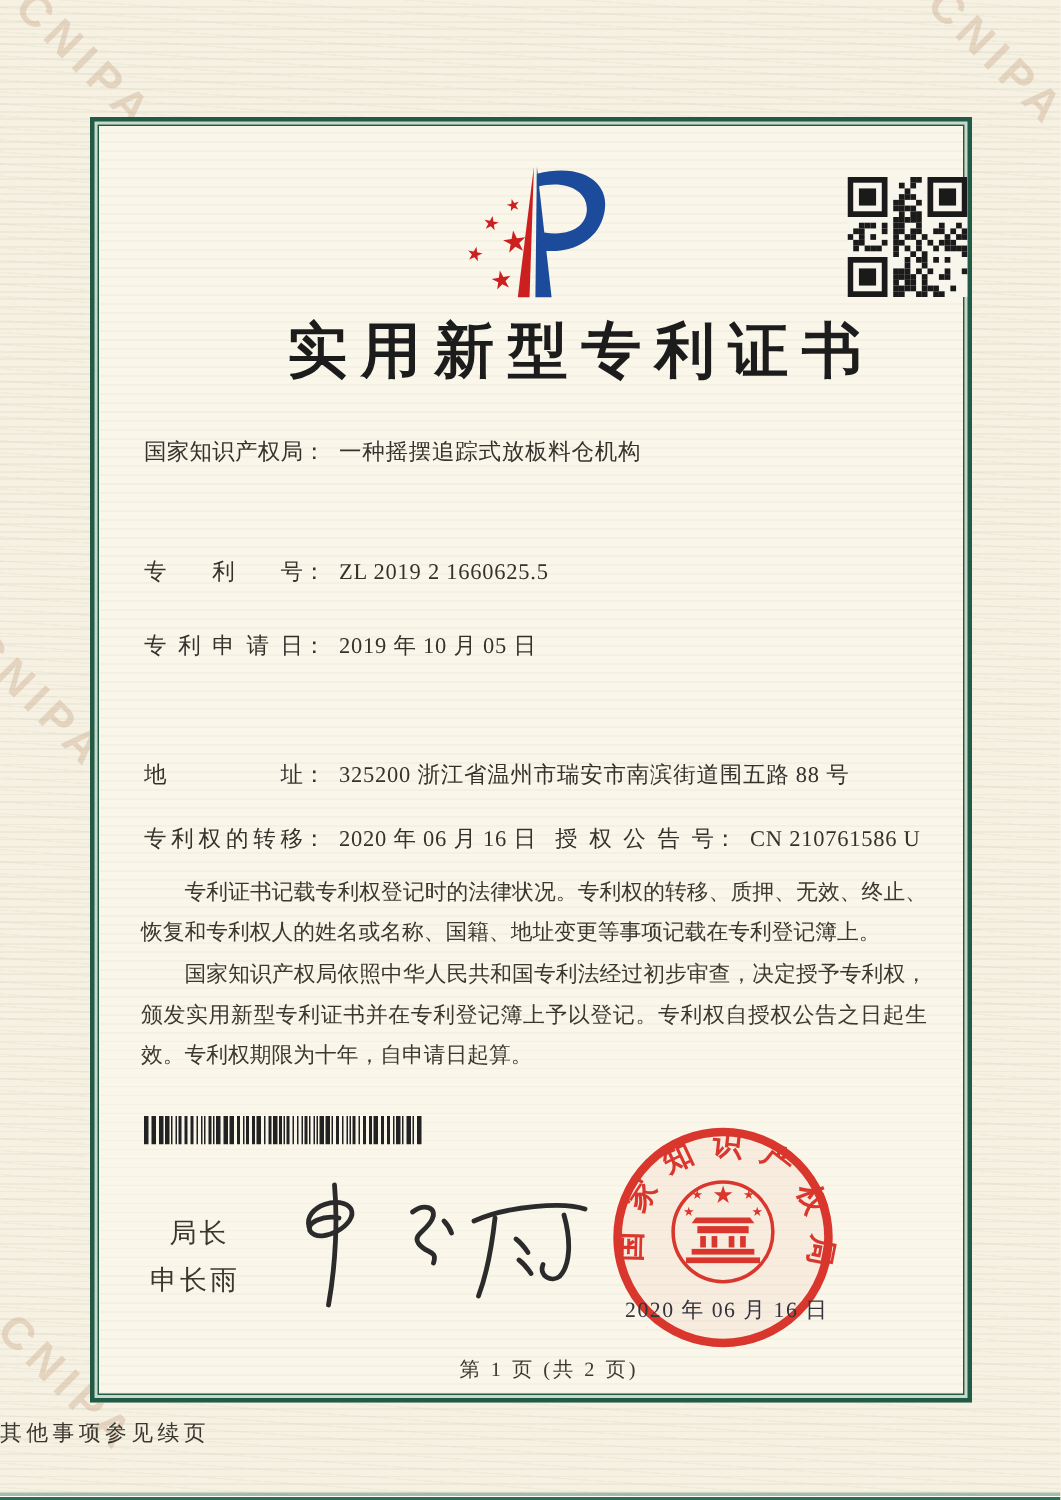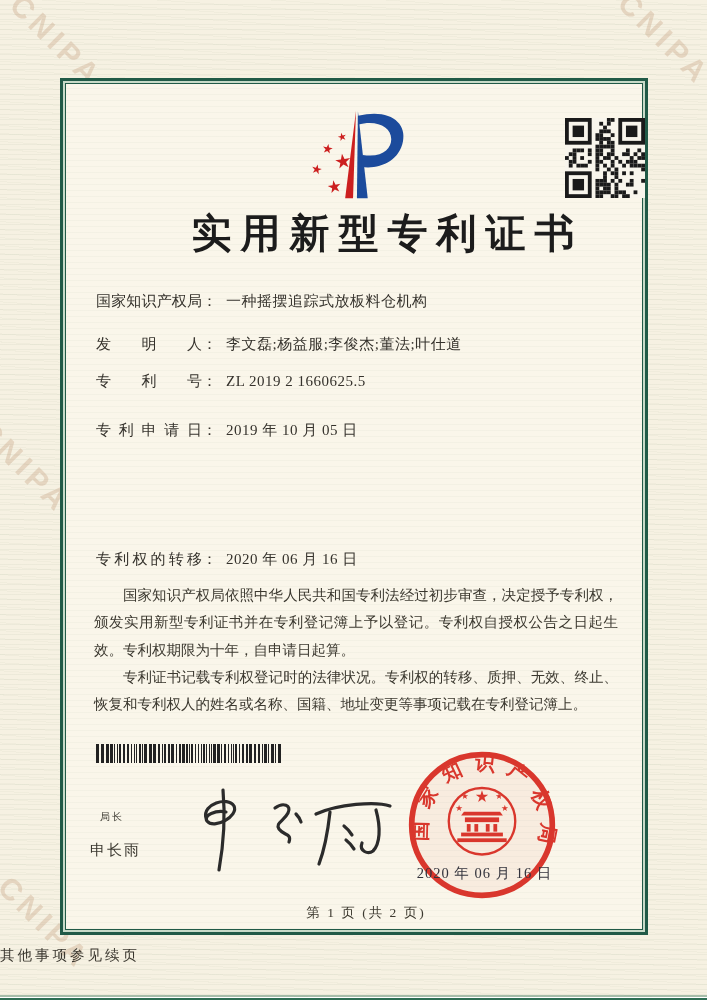--- a/index.html
+++ b/index.html
@@ -52,22 +52,22 @@
   .f-label{display:inline-block;width:106px;text-align:justify;text-align-last:justify;}
   .f-colon{display:inline-block;margin-right:9px;}
   .f-value{letter-spacing:0.5px;text-align:right;}
   .grant-number-group{position:absolute;left:274px;top:0;}
   .paragraphs{
     position:absolute;left:28px;top:498px;width:524px;
     font-size:14.5px;line-height:1.88;color:#3b382f;text-align:justify;
   }
   .paragraphs p{margin:0;text-indent:2em;}
   .barcode{position:absolute;left:30px;top:660px;width:190px;height:19px;}
-  .sig-title{position:absolute;left:34px;top:726px;font-size:10px;color:#3a372f;letter-spacing:2px;}
-  .sig-name{position:absolute;left:24px;top:757px;font-size:15px;color:#3a372f;letter-spacing:2px;}
+  .sig-title{position:absolute;left:47px;top:726px;font-size:18px;color:#3a372f;letter-spacing:2px;}
+  .sig-name{position:absolute;left:34px;top:757px;font-size:18px;color:#3a372f;letter-spacing:2px;}
   .signature{position:absolute;left:112px;top:700px;width:230px;height:92px;}
   .seal{position:absolute;left:340px;top:665px;width:152px;height:152px;opacity:0.92;}
   .seal-date{
     position:absolute;left:336px;top:780px;width:165px;text-align:center;
     font-size:14.5px;color:#33333c;letter-spacing:1px;white-space:nowrap;
   }
   .page-info{position:absolute;left:0;top:820px;width:100%;text-align:center;font-size:13.5px;color:#3c392f;letter-spacing:2px;margin-left:12px;}
   .footer-note{position:absolute;left:0;top:946px;width:100%;text-align:left;font-size:14.5px;color:#3a372f;letter-spacing:3px;}
   .bottom-edge{position:absolute;left:0;bottom:0;width:100%;height:5px;background:linear-gradient(0deg,#2e6e54 0 2px,#ffffff 2px 3px,rgba(46,110,84,0.4) 3px 5px);}
 </style>
@@ -229,36 +229,39 @@
           <rect x="0" y="56" width="28" height="28" fill="#1a1a1a"></rect>
           <rect x="4" y="60" width="20" height="20" fill="#f8f5ec"></rect>
           <rect x="8" y="64" width="12" height="12" fill="#1a1a1a"></rect>
         </svg>
 
       <div class="title">实用新型专利证书</div>
 
       <div class="field-row" style="top:208px">
         <span class="f-label">国家知识产权局</span><span class="f-colon">：</span><span class="f-value">一种摇摆追踪式放板料仓机构</span>
       </div>
-      <div class="field-row" style="top:251px">
-        <span class="f-label">发明人</span><span class="f-colon">：</span><span class="f-value">李文磊;杨益服;李俊杰;董法;叶仕道</span>
-      </div>
       <div class="field-row" style="top:288px">
         <span class="f-label">专利号</span><span class="f-colon">：</span><span class="f-value">ZL 2019 2 1660625.5</span>
       </div>
       <div class="field-row" style="top:337px">
         <span class="f-label">专利申请日</span><span class="f-colon">：</span><span class="f-value">2019 年 10 月 05 日</span>
       </div>
+      <div class="field-row" style="top:423px">
+        <span class="f-label">地址</span><span class="f-colon">：</span><span class="f-value">325200  浙江省温州市瑞安市南滨街道围五路 88 号</span>
+      </div>
       <div class="field-row" style="top:466px">
         <span class="f-label">专利权的转移</span><span class="f-colon">：</span><span class="f-value">2020 年 06 月 16 日</span>
+        <span class="grant-number-group">
+          <span class="f-label">授权公告号</span><span class="f-colon">：</span><span class="f-value">CN 210761586 U</span>
+        </span>
       </div>
 
       <div class="paragraphs">
+        <p>专利证书记载专利权登记时的法律状况。专利权的转移、质押、无效、终止、恢复和专利权人的姓名或名称、国籍、地址变更等事项记载在专利登记簿上。</p>
         <p>国家知识产权局依照中华人民共和国专利法经过初步审查，决定授予专利权，颁发实用新型专利证书并在专利登记簿上予以登记。专利权自授权公告之日起生效。专利权期限为十年，自申请日起算。</p>
-        <p>专利证书记载专利权登记时的法律状况。专利权的转移、质押、无效、终止、恢复和专利权人的姓名或名称、国籍、地址变更等事项记载在专利登记簿上。</p>
       </div>
 
       <svg id="barcode-svg" class="barcode" viewBox="0 0 190 19" preserveAspectRatio="none">
           <rect x="0" y="0" width="3" height="19" fill="#222222"></rect>
           <rect x="5" y="0" width="3" height="19" fill="#222222"></rect>
           <rect x="10" y="0" width="3" height="19" fill="#222222"></rect>
           <rect x="14" y="0" width="3" height="19" fill="#222222"></rect>
           <rect x="18" y="0" width="1" height="19" fill="#222222"></rect>
           <rect x="21" y="0" width="1" height="19" fill="#222222"></rect>
           <rect x="23" y="0" width="2" height="19" fill="#222222"></rect>

